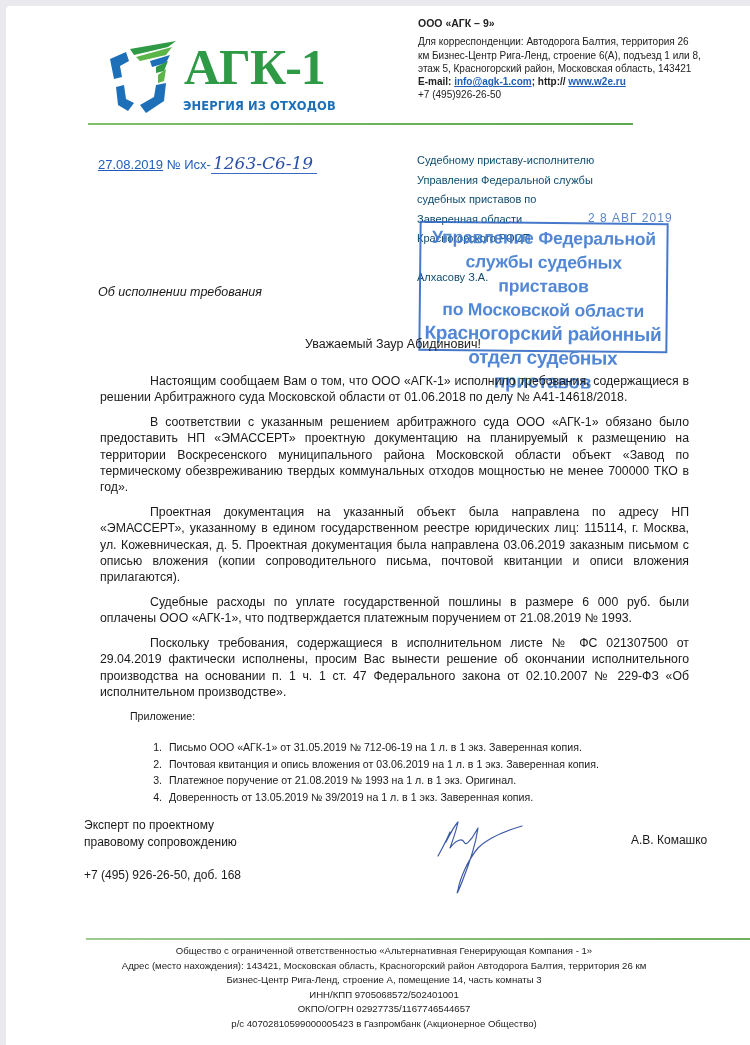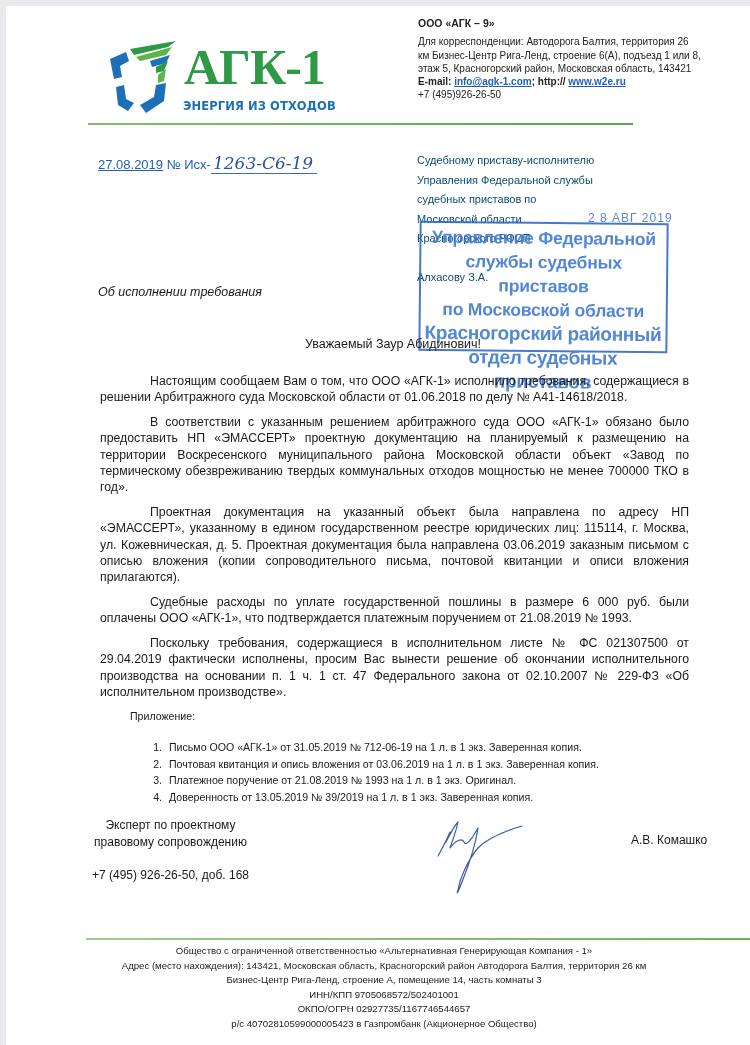--- a/index.html
+++ b/index.html
@@ -79,21 +79,21 @@
   .body-text {
     position: absolute; left: 86px; top: 359px; width: 605px;
     font-size: 12.3px; line-height: 16.4px; text-align: justify;
   }
   .body-text p { margin: 8px; text-indent: 50px; }
 
   .attach { position: absolute; left: 124px; top: 702px; font-size: 10.6px; line-height: 16.4px; }
   .attach ol { margin: 15px; padding-left: 20px; }
   .attach li { padding-left: 4px; }
 
-  .sig-left { position: absolute; left: 86px; top: 811px; font-size: 12px; line-height: 17px; text-align: center; }
+  .sig-left { position: absolute; left: 78px; top: 811px; font-size: 12px; line-height: 17px; }
   .sig-left .phone { margin-top: 16px; }
   .signature { position: absolute; left: 420px; top: 806px; width: 110px; height: 90px; }
   .sig-name { position: absolute; left: 625px; top: 827px; font-size: 12px; }
 
   
   .ftr-line {
     position: absolute; left: 80px; top: 932px; width: 664px; height: 2px;
     background: linear-gradient(90deg, #9ecb8f, #6fb05f);
   }
   .footer {
@@ -136,21 +136,21 @@
 
   <div class="outnum">
     <span class="date">27.08.2019</span>
     <span class="nolbl">№ Исх-</span><span class="hand">1263-С6-19</span>
   </div>
 
   <div class="addressee">
     <div>Судебному приставу-исполнителю</div>
     <div>Управления Федеральной службы</div>
     <div>судебных приставов по</div>
-    <div>Московской области</div>
+    <div>Заверенная области</div>
     <div>Красногорского РОСП</div>
     <div class="initials">Алхасову З.А.</div>
   </div>
 
   <div class="subject">Об исполнении требования</div>
 
   <div class="stamp-date">2 8 АВГ 2019</div>
   <div class="stamp">
     <div class="l-mid">Управление Федеральной</div>
     <div class="l-mid">службы судебных приставов</div>

